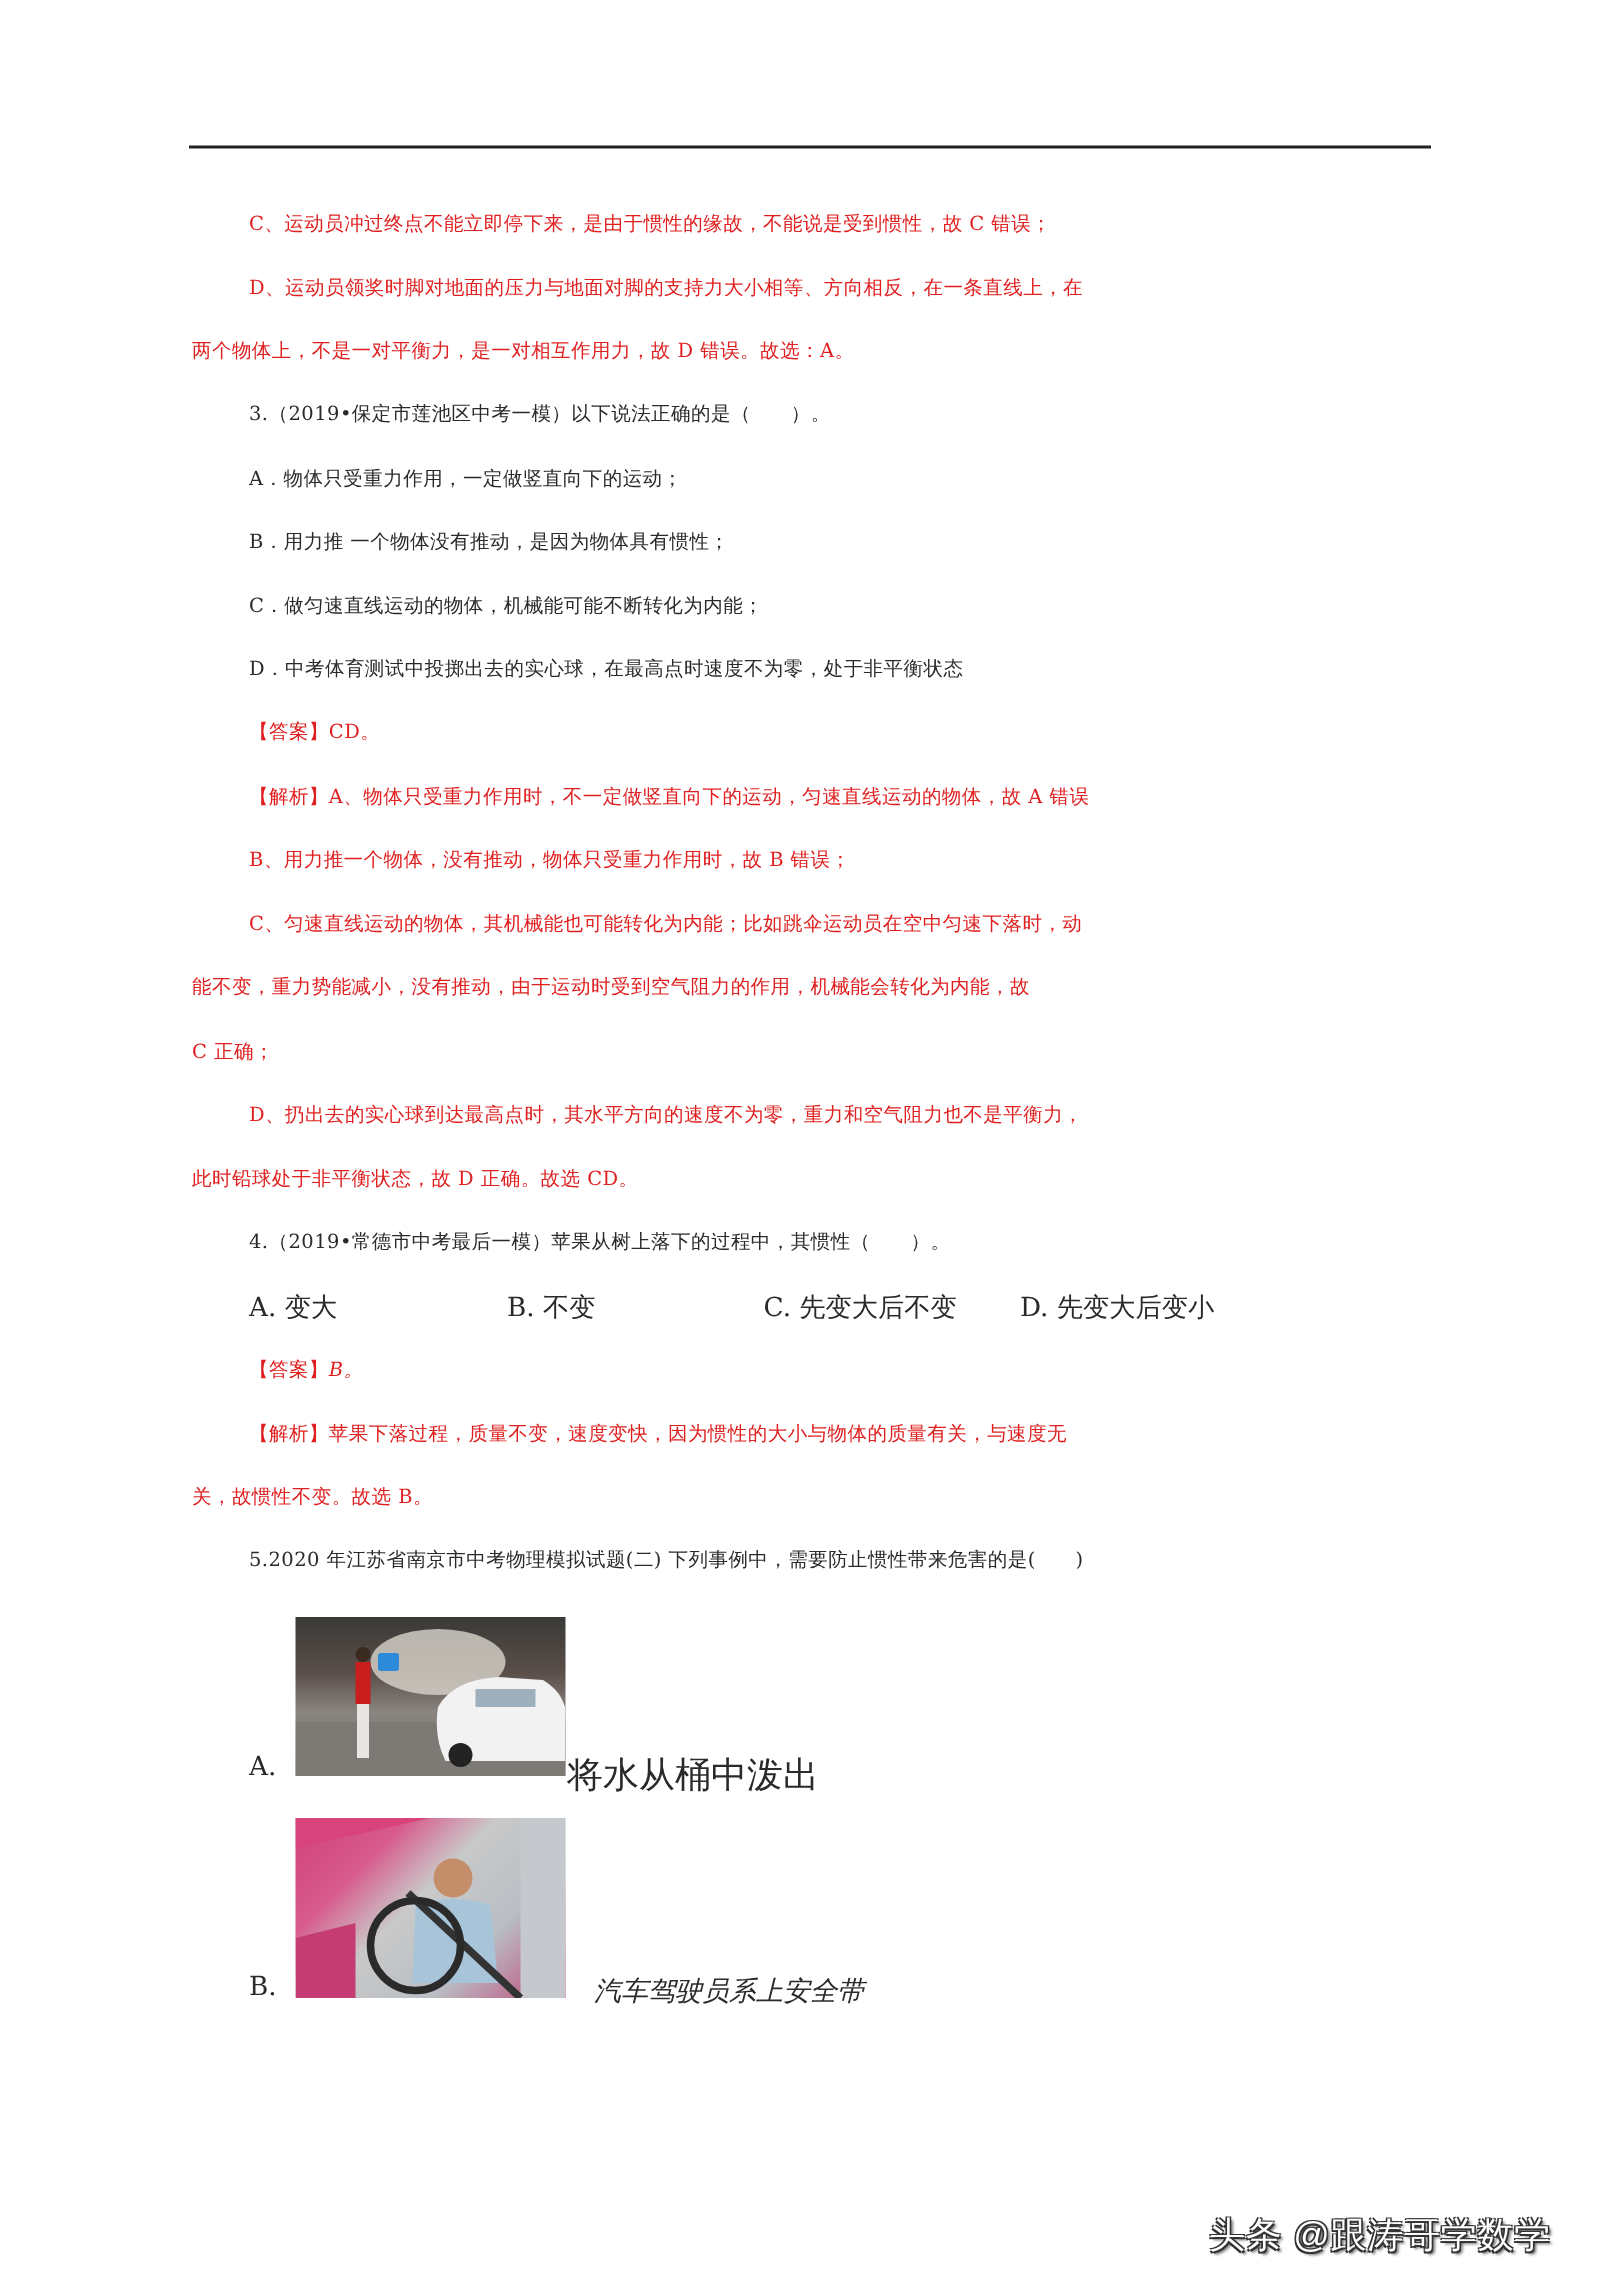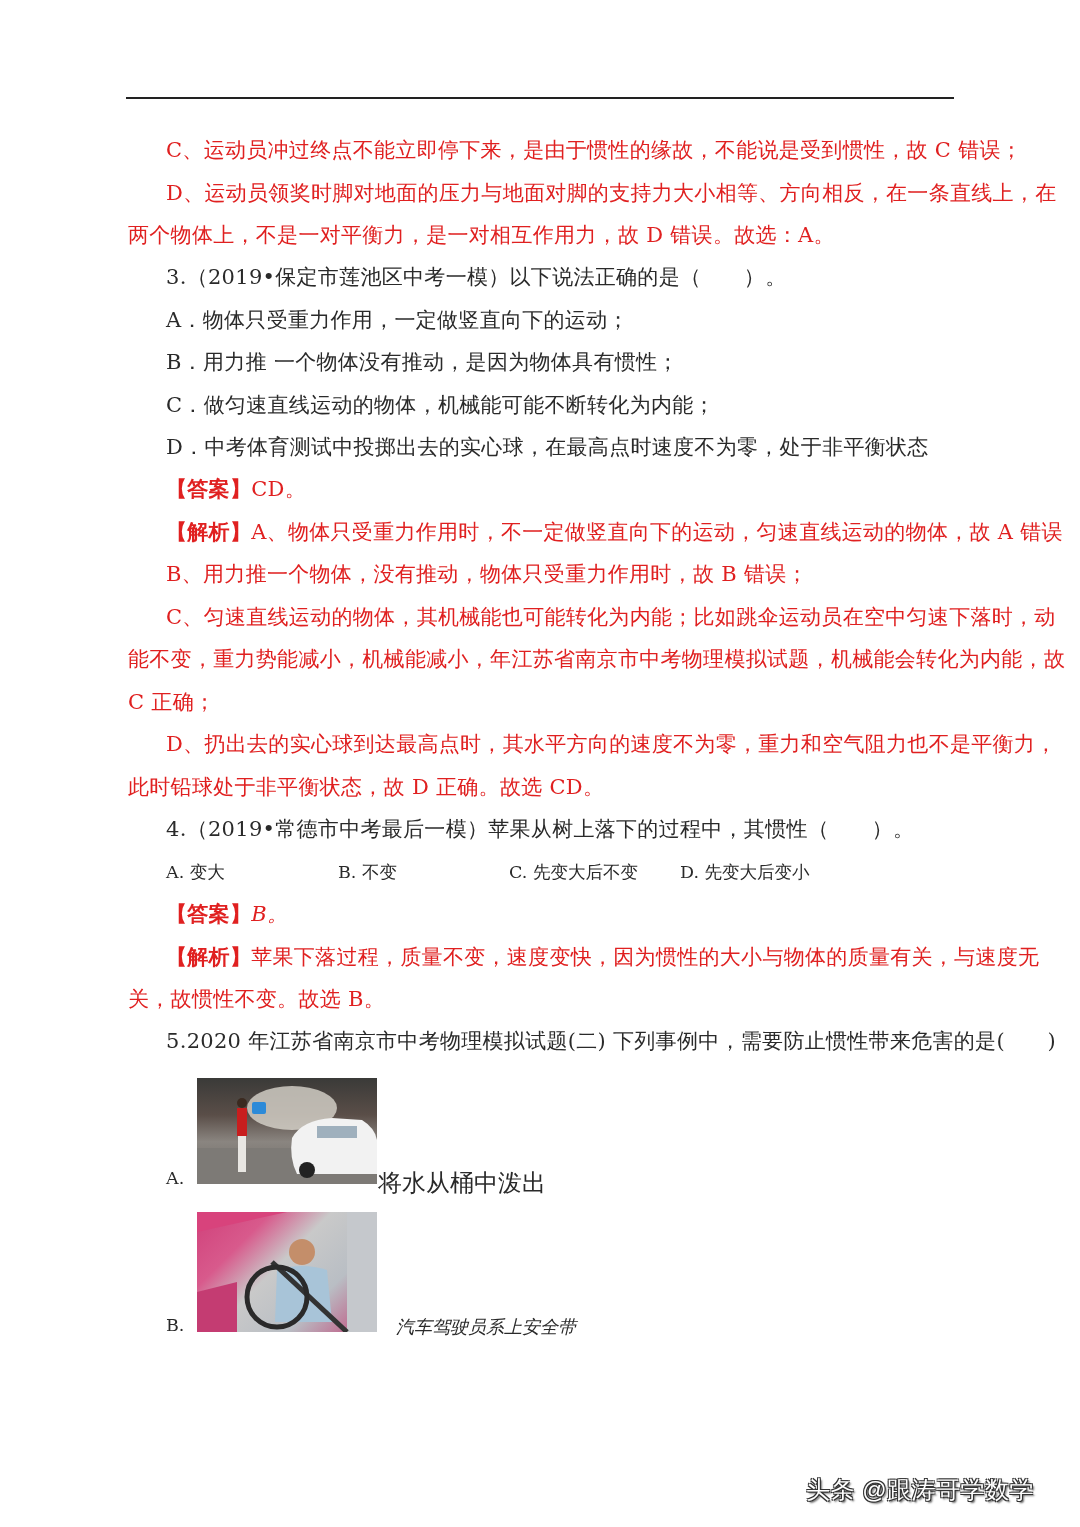--- a/index.html
+++ b/index.html
@@ -7,27 +7,27 @@
       width: 1080px; height: 1527px; position: relative; overflow: hidden;
       font-family: "DejaVu Serif", "Liberation Serif", serif;
       color: #222222;
     }
     .rule {
       position: absolute; left: 126px; top: 97px; width: 828px; height: 2px;
       background: #222222;
     }
     .line {
       position: absolute; left: 128px; width: 830px;
-      font-size: 21px; line-height: 24px; white-space: nowrap;
+      font-size: 13px; line-height: 24px; white-space: nowrap;
       letter-spacing: 0.3px;
     }
     .indent { left: 166px; }
     .red { color: #e02020; }
     .black { color: #2a2a2a; }
-    .bracket { color: #e02020; font-weight: bold; }
+    .bracket { color: #e02020; font-weight: normal; }
     .italic { font-style: italic; }
     .opts { position: absolute; left: 166px; top: 860px; font-size: 17.5px; line-height: 24px; }
     .opt { position: absolute; white-space: nowrap; color: #2a2a2a; }
     .img {
       position: absolute; overflow: hidden;
     }
     .img-a {
       left: 197px; top: 1078px; width: 180px; height: 106px;
       background: linear-gradient(180deg, #3a3a38 0%, #5a4e48 35%, #8a8580 60%, #6a6864 100%);
     }
@@ -59,21 +59,21 @@
 <div class="line indent black" style="top:265px">3.（2019•保定市莲池区中考一模）以下说法正确的是（　　）。</div>
 <div class="line indent black" style="top:308px">A．物体只受重力作用，一定做竖直向下的运动；</div>
 <div class="line indent black" style="top:350px">B．用力推 一个物体没有推动，是因为物体具有惯性；</div>
 <div class="line indent black" style="top:393px">C．做匀速直线运动的物体，机械能可能不断转化为内能；</div>
 <div class="line indent black" style="top:435px">D．中考体育测试中投掷出去的实心球，在最高点时速度不为零，处于非平衡状态</div>
 
 <div class="line indent red" style="top:477px"><span class="bracket">【答案】</span><span>CD。</span></div>
 <div class="line indent red" style="top:520px"><span class="bracket">【解析】</span><span>A、物体只受重力作用时，不一定做竖直向下的运动，匀速直线运动的物体，故 A 错误</span></div>
 <div class="line indent red" style="top:562px">B、用力推一个物体，没有推动，物体只受重力作用时，故 B 错误；</div>
 <div class="line indent red" style="top:605px">C、匀速直线运动的物体，其机械能也可能转化为内能；比如跳伞运动员在空中匀速下落时，动</div>
-<div class="line red" style="top:647px">能不变，重力势能减小，机械能减小，年江苏省南京市中考物理模拟试题，机械能会转化为内能，故</div>
+<div class="line red" style="top:647px">能不变，重力势能减小，没有推动，由于运动时受到空气阻力的作用，机械能会转化为内能，故</div>
 <div class="line red" style="top:690px">C 正确；</div>
 <div class="line indent red" style="top:732px">D、扔出去的实心球到达最高点时，其水平方向的速度不为零，重力和空气阻力也不是平衡力，</div>
 <div class="line red" style="top:775px">此时铅球处于非平衡状态，故 D 正确。故选 CD。</div>
 
 <div class="line indent black" style="top:817px">4.（2019•常德市中考最后一模）苹果从树上落下的过程中，其惯性（　　）。</div>
 <div class="opts">
   <span class="opt" style="left:0">A. 变大</span>
   <span class="opt" style="left:172px">B. 不变</span>
   <span class="opt" style="left:343px">C. 先变大后不变</span>
   <span class="opt" style="left:514px">D. 先变大后变小</span>

